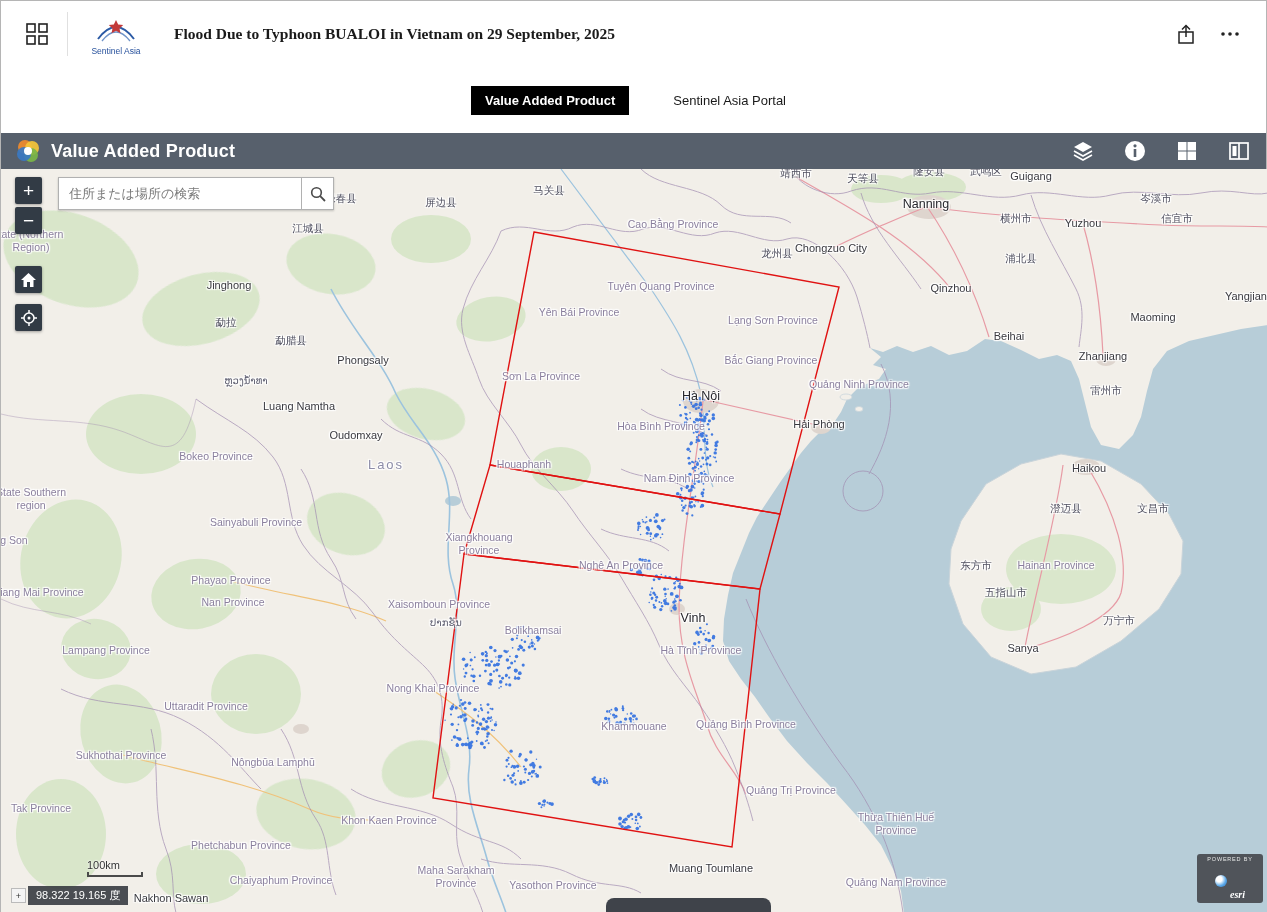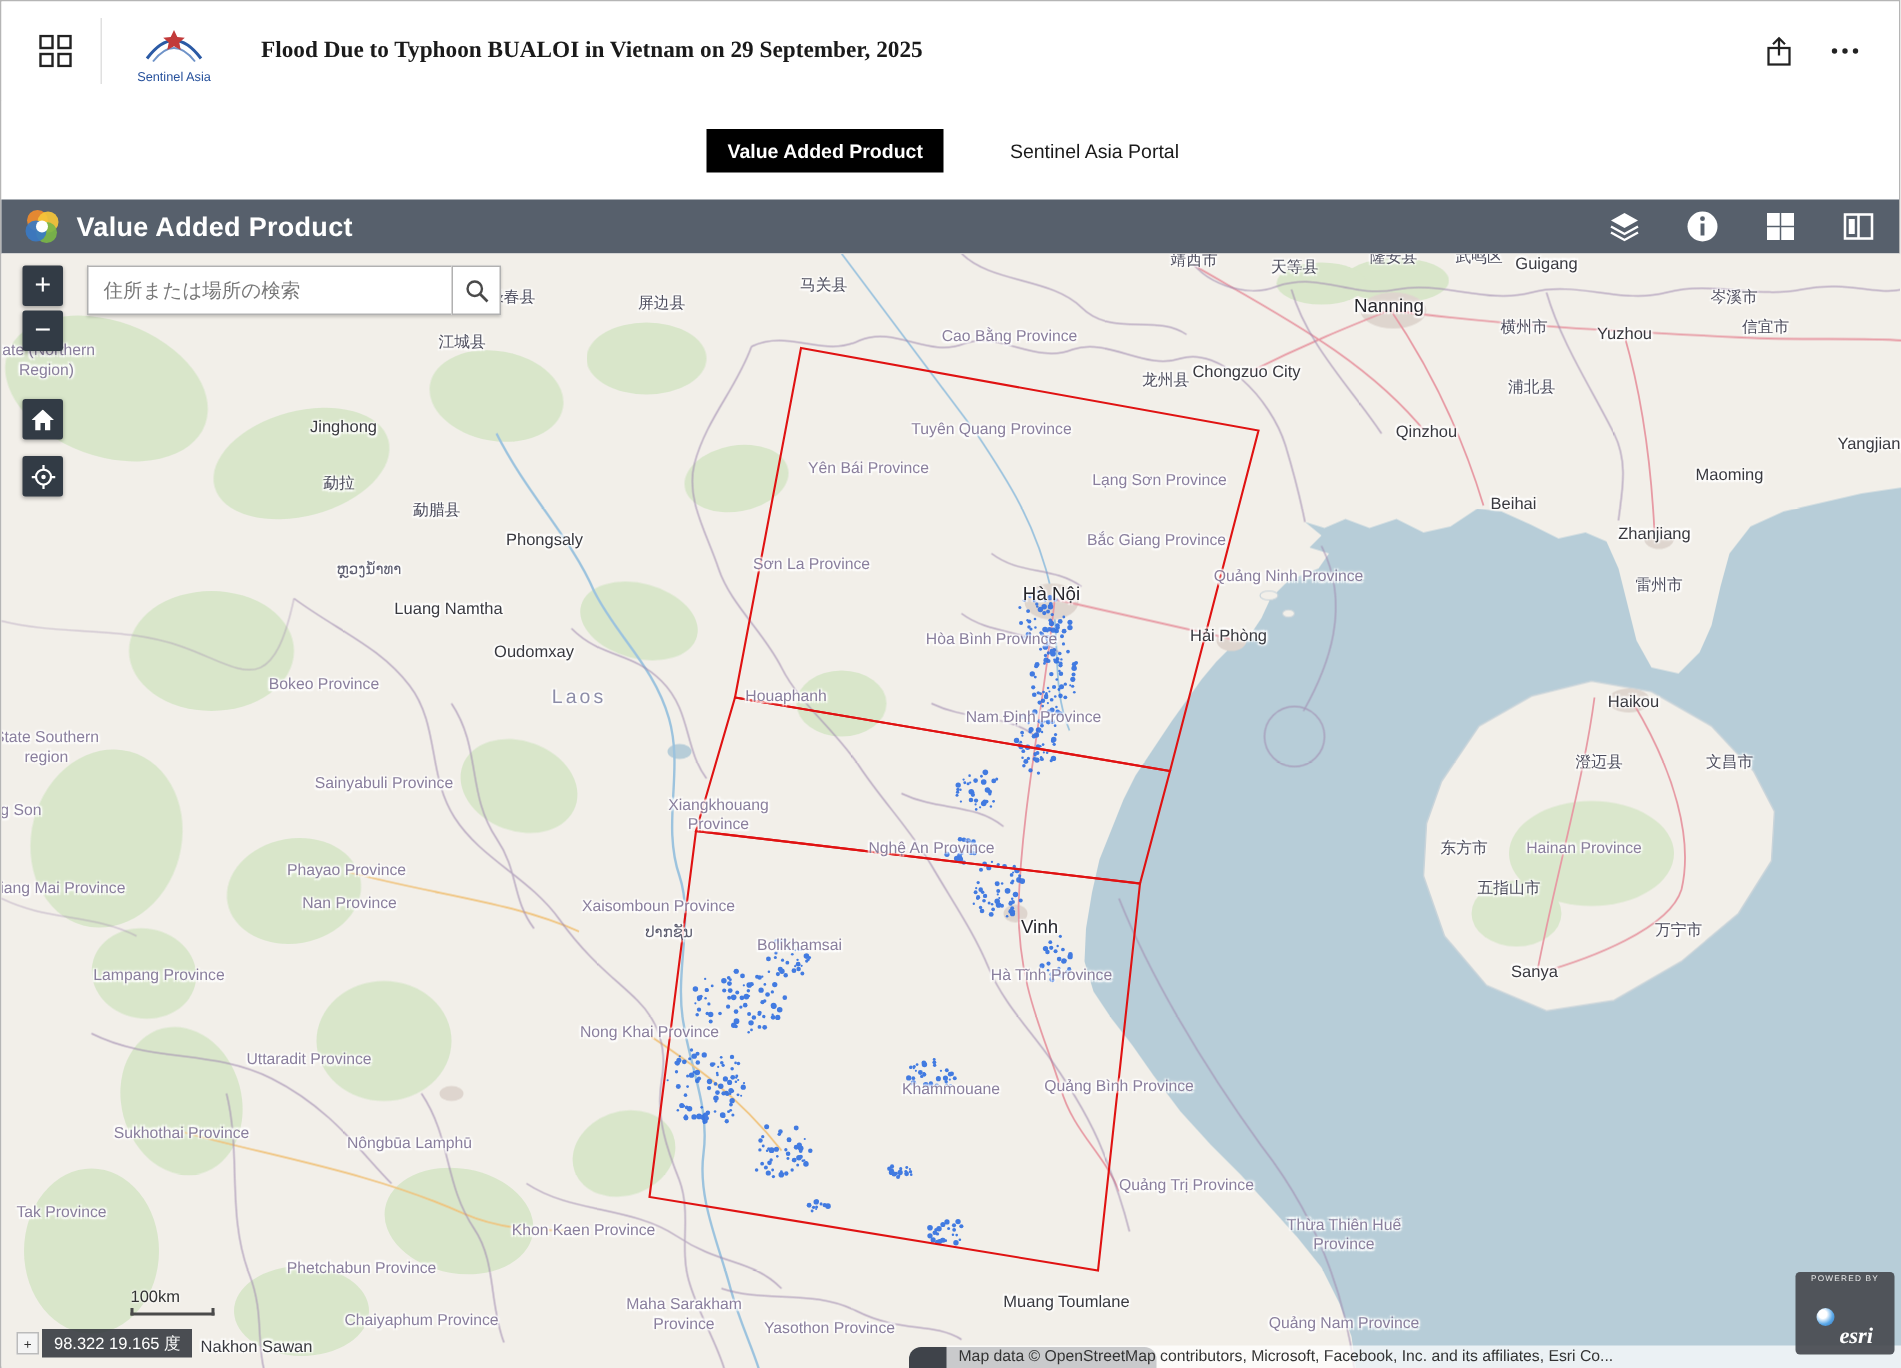--- a/index.html
+++ b/index.html
@@ -69,21 +69,21 @@
   .coord-text { background:rgba(50,55,60,.88); color:#fff; font-size:11px; padding:2px 8px; margin-left:2px; white-space:nowrap; }
 
   .bottom-pill { position:absolute; left:605px; bottom:0; width:165px; height:15px; background:#3f434a; border-radius:8px 8px 0 0; cursor:pointer; }
   .attrib { position:absolute; left:630px; right:0; bottom:0; height:16px; background:rgba(255,255,255,.72);
             font-size:10.5px; color:#333; padding:1px 8px 0 8px; white-space:nowrap; overflow:hidden; }
   .esri-box { position:absolute; right:5px; bottom:10px; width:66px; background:rgba(70,74,79,.92); color:#fff;
               border-radius:3px; padding:2px 5px 3px 5px; text-align:center; cursor:pointer; }
   .powered { font-size:5.5px; letter-spacing:.8px; color:#e8e8e8; }
   .esri-row { display:flex; align-items:center; justify-content:center; gap:3px; }
   .globe { width:12px; height:12px; border-radius:50%; background:radial-gradient(circle at 35% 35%, #fff 0 25%, #5aa8e8 60%, #2d6db5 100%); display:inline-block; }
-  .esri-text { font-family:"Liberation Serif",serif; font-style:italic; font-weight:700; font-size:15px;margin-top:27px; }
+  .esri-text { font-family:"Liberation Serif",serif; font-style:italic; font-weight:700; font-size:10px;margin-top:27px; }
 </style>
 </head>
 <body>
 
 <div class="frame">
 
   <header class="top-header">
     <div class="appgrid-btn">
       <svg width="22" height="22" viewBox="0 0 22 22">
         <rect x="1" y="1" width="8" height="8" fill="none" stroke="#222" stroke-width="1.6"></rect>
@@ -1038,21 +1038,20 @@
       <div class="scaleline"></div>
     </div>
 
     <div class="coord-widget">
       <span class="coord-icon">+</span>
       <span class="coord-text">98.322 19.165 度</span>
     </div>
 
     <div class="bottom-pill"></div>
 
-    <div class="attrib">Map data © OpenStreetMap contributors, Microsoft, Facebook, Inc. and its affiliates, Esri Co...</div>
 
     <div class="esri-box">
       <div class="powered">POWERED BY</div>
       <div class="esri-row">
         <span class="globe"></span>
         <span class="esri-text">esri</span>
       </div>
     </div>
   </div>
 </div>

